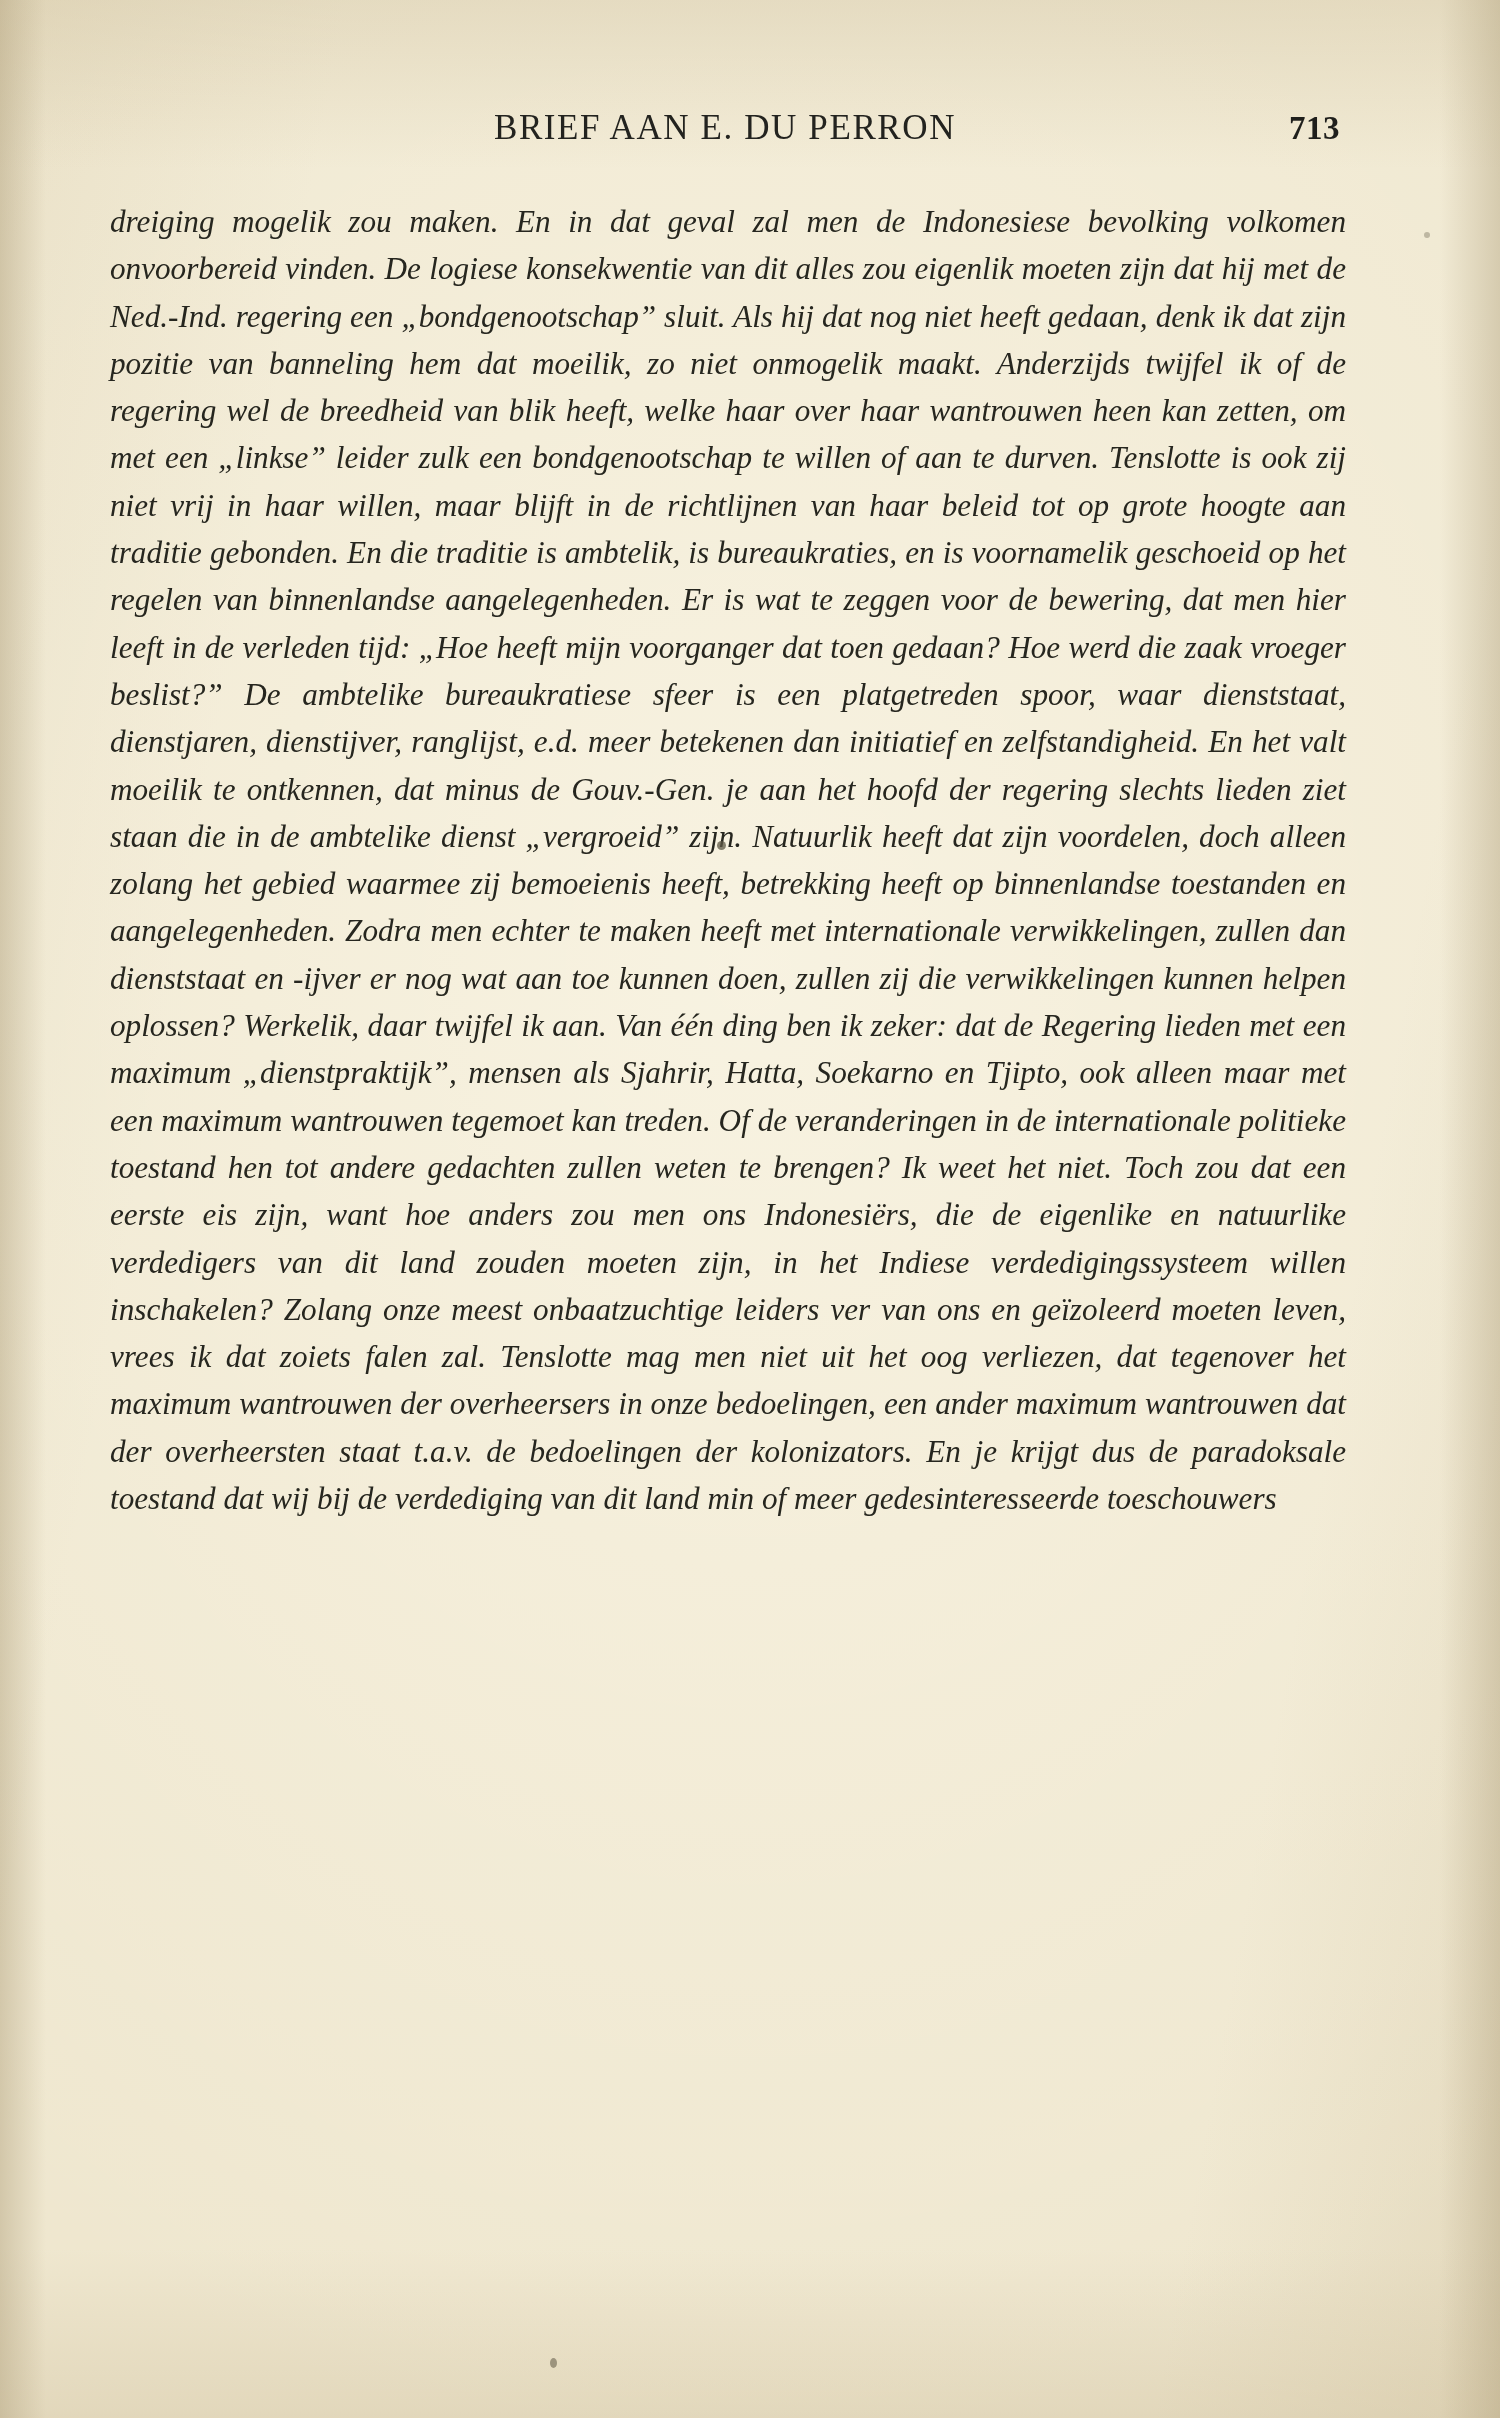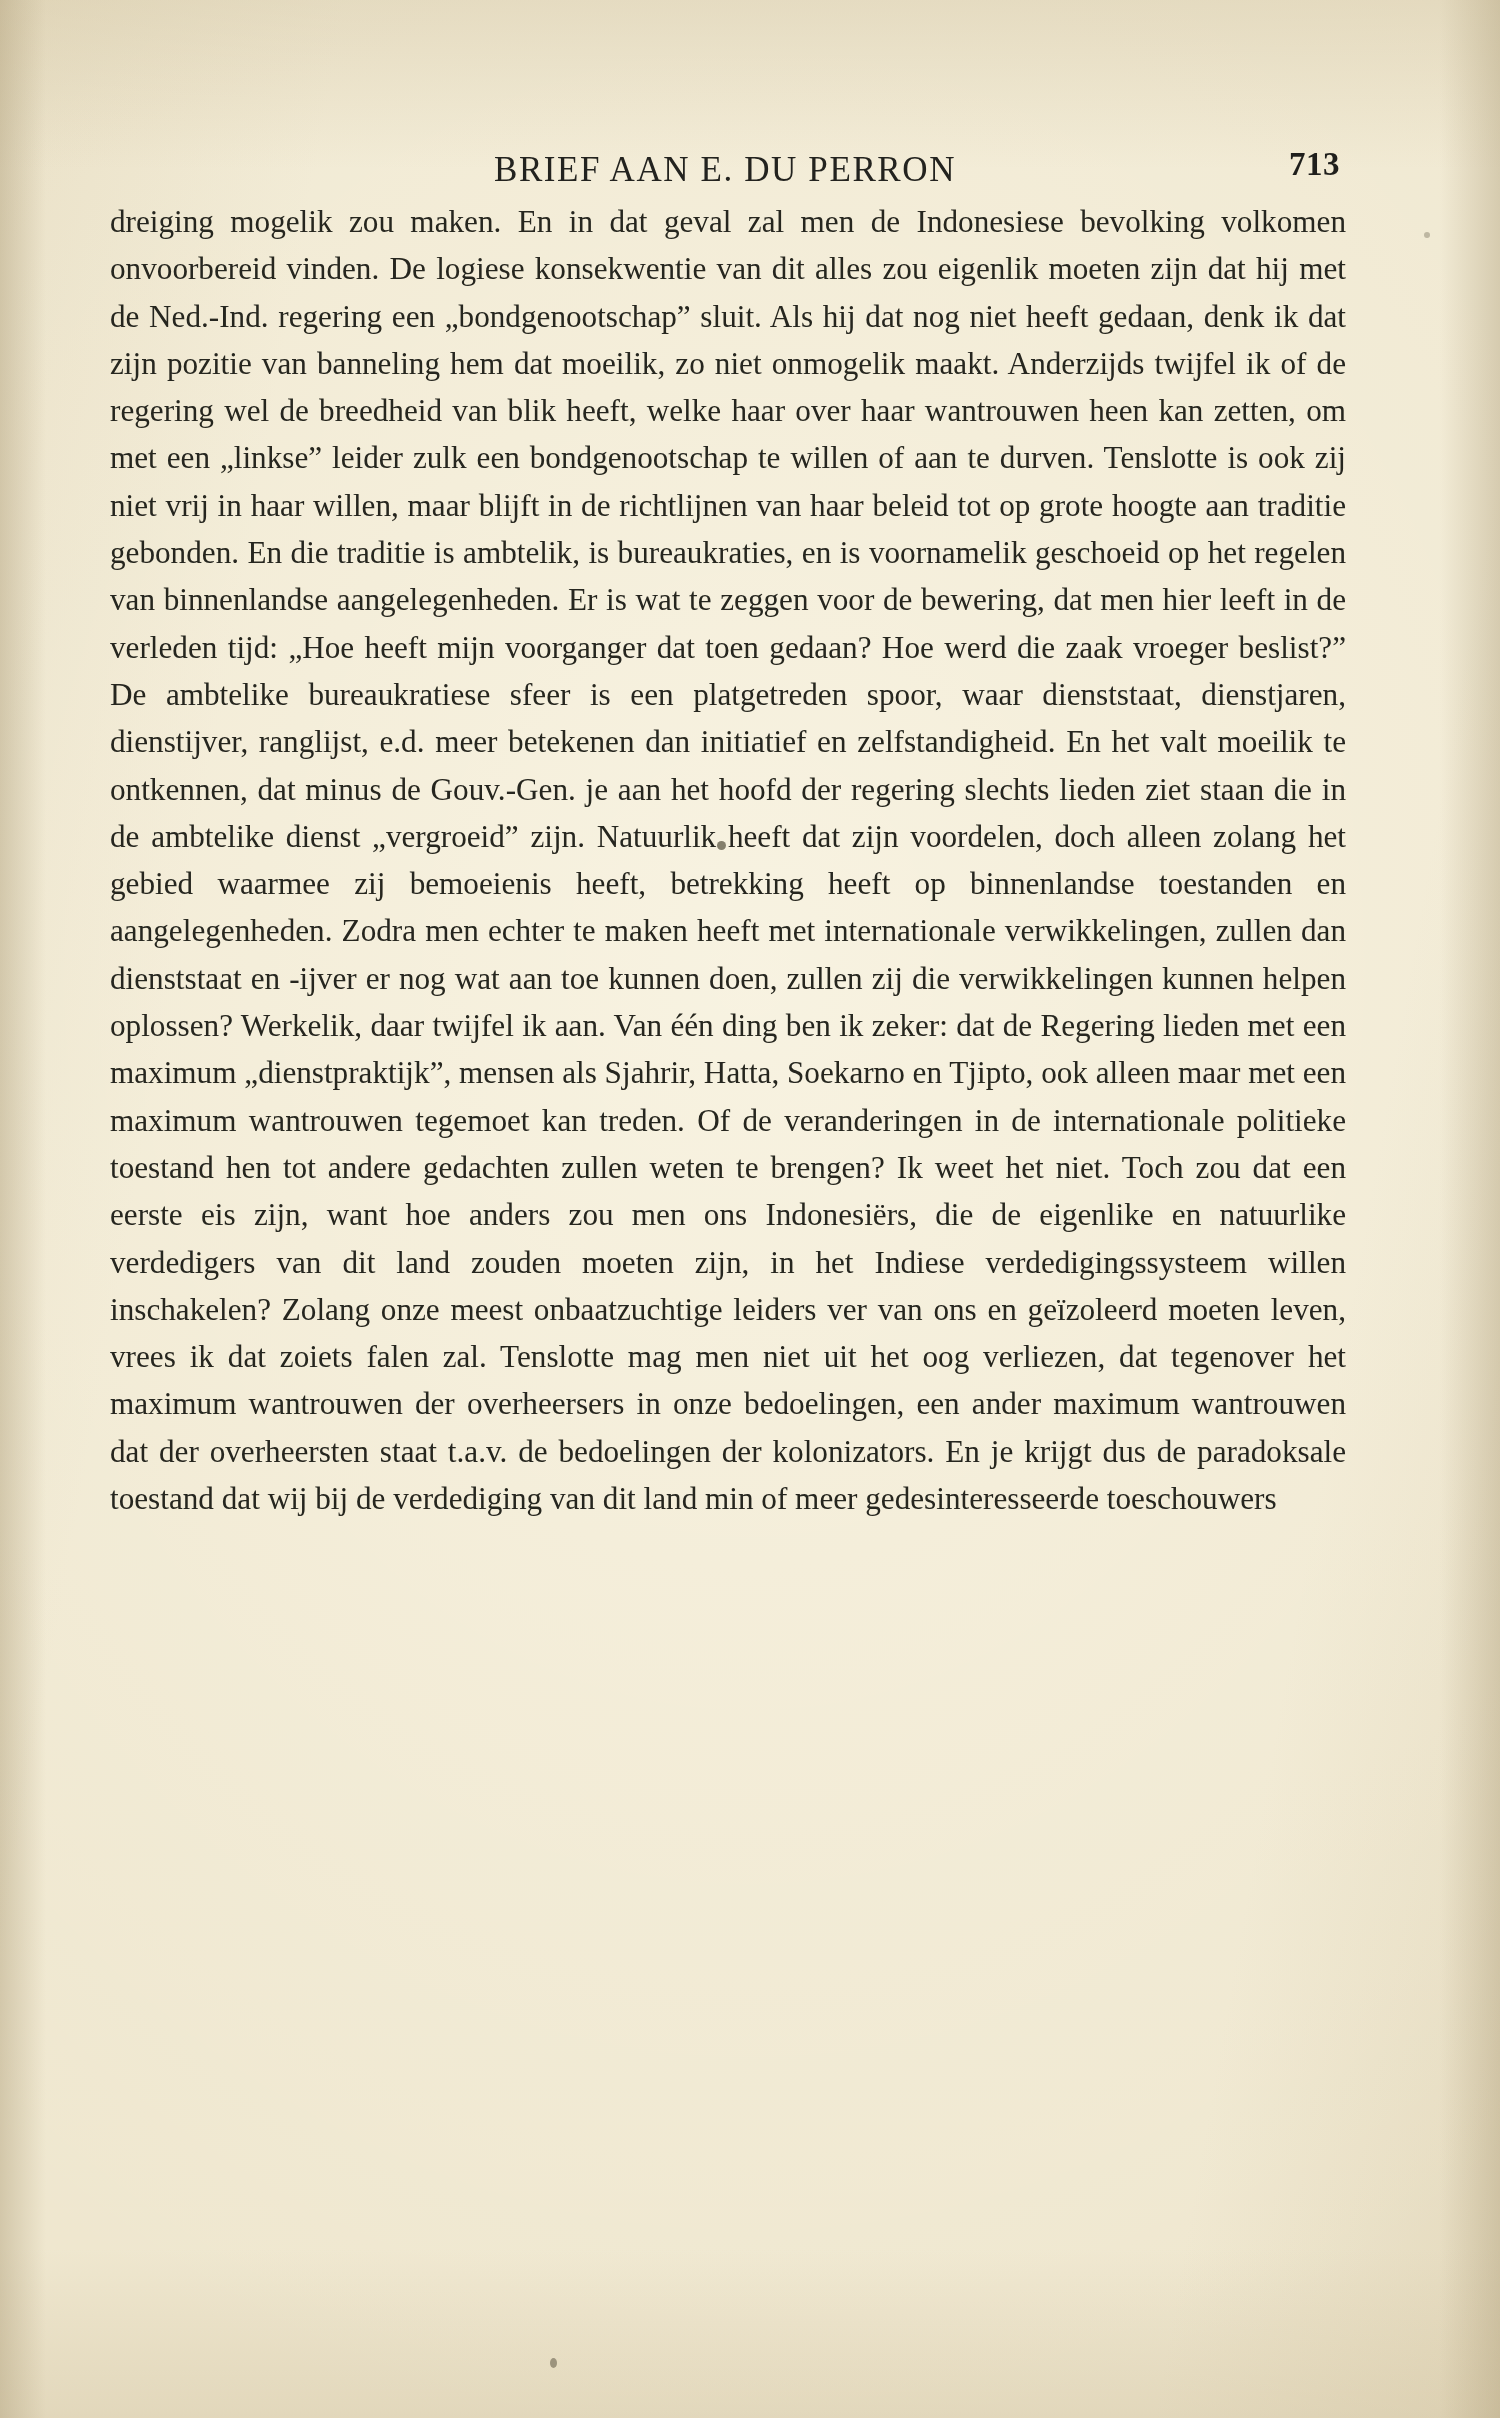--- a/index.html
+++ b/index.html
@@ -47,23 +47,22 @@
     height: 2418px;
     z-index: 3;
   }
   .header {
     position: absolute;
     left: 110px;
     top: 108px;
     width: 1230px;
     height: 46px;
     display: flex;
-    align-items: flex-end;
+    align-items: flex-start;
     justify-content: center;
-    margin-top: 36px;
   }
   .running-title {
     font-size: 35px;
     letter-spacing: 1.6px;
     color: #23231f;
     font-family: "Liberation Serif", serif;
     white-space: nowrap;
     text-align: center;
     width: 100%;
   }
@@ -85,20 +84,21 @@
     font-size: 31.2px;
     line-height: 47.3px;
     text-align: justify;
     text-justify: inter-word;
     font-family: "Liberation Serif", serif;
   }
   .body-text p {
     margin: 0;
     text-align: justify;
     hyphens: manual;
+    font-style: italic;
   }
   .speck {
     position: absolute;
     background: #5e5846;
     border-radius: 50%;
     opacity: 0.75;
     z-index: 4;
   }
   .speck-a { left: 717px; top: 841px; width: 9px; height: 9px; }
   .speck-b { left: 550px; top: 2358px; width: 7px; height: 10px; opacity: 0.55; }

